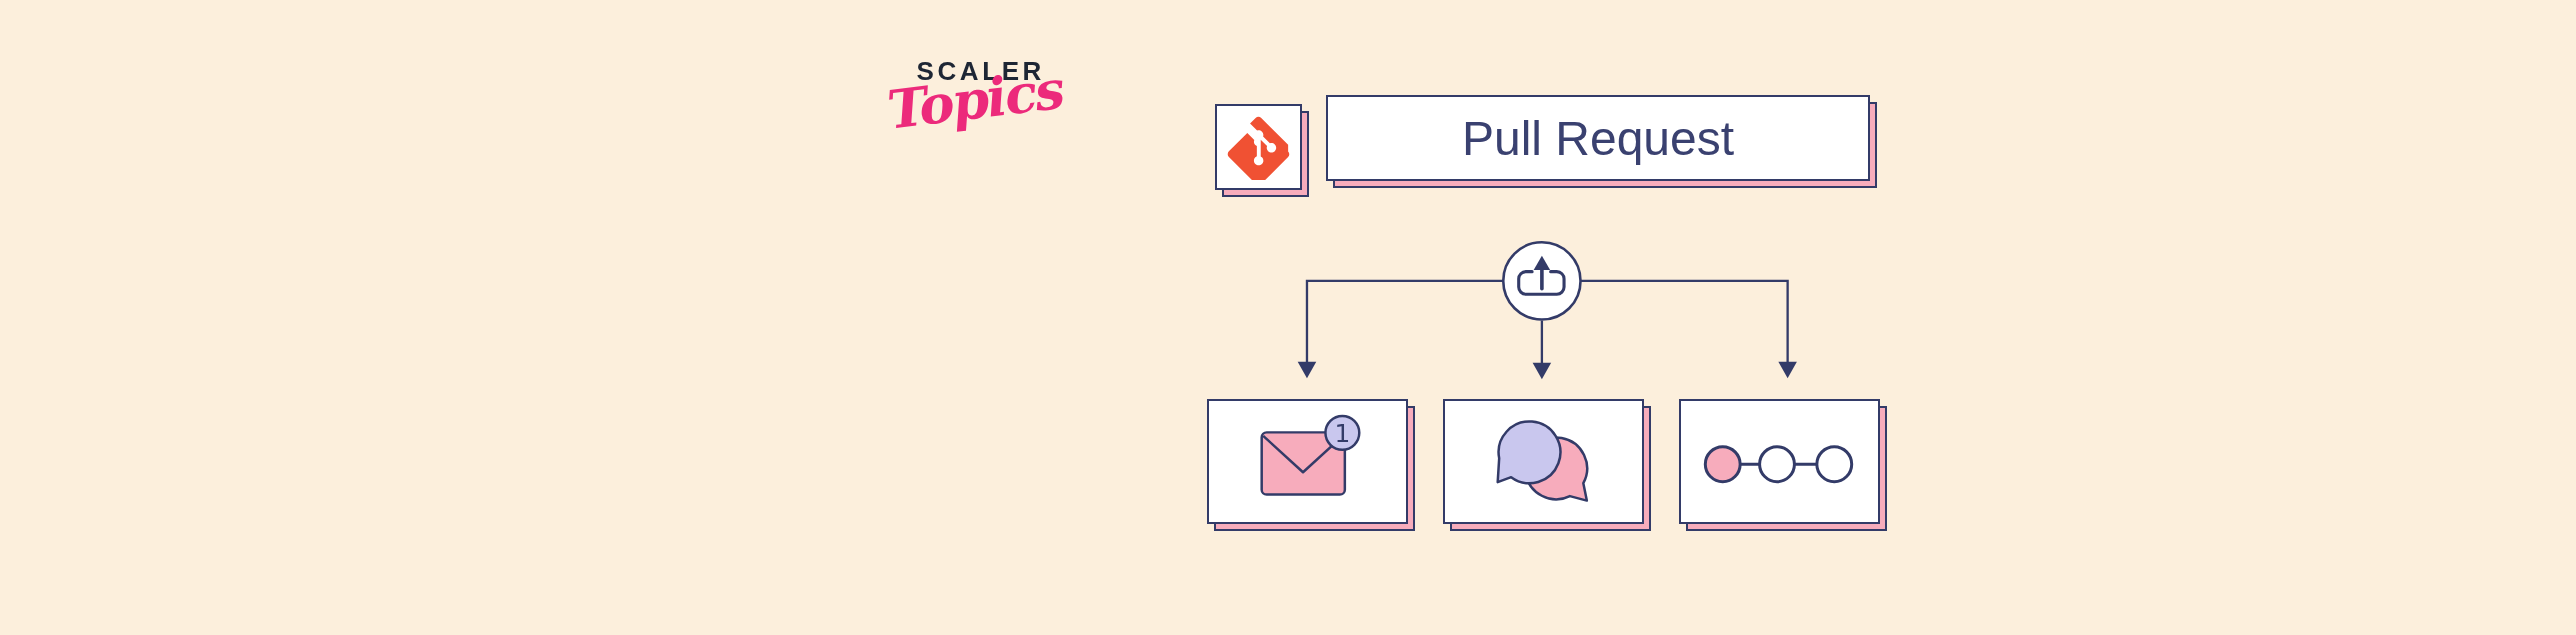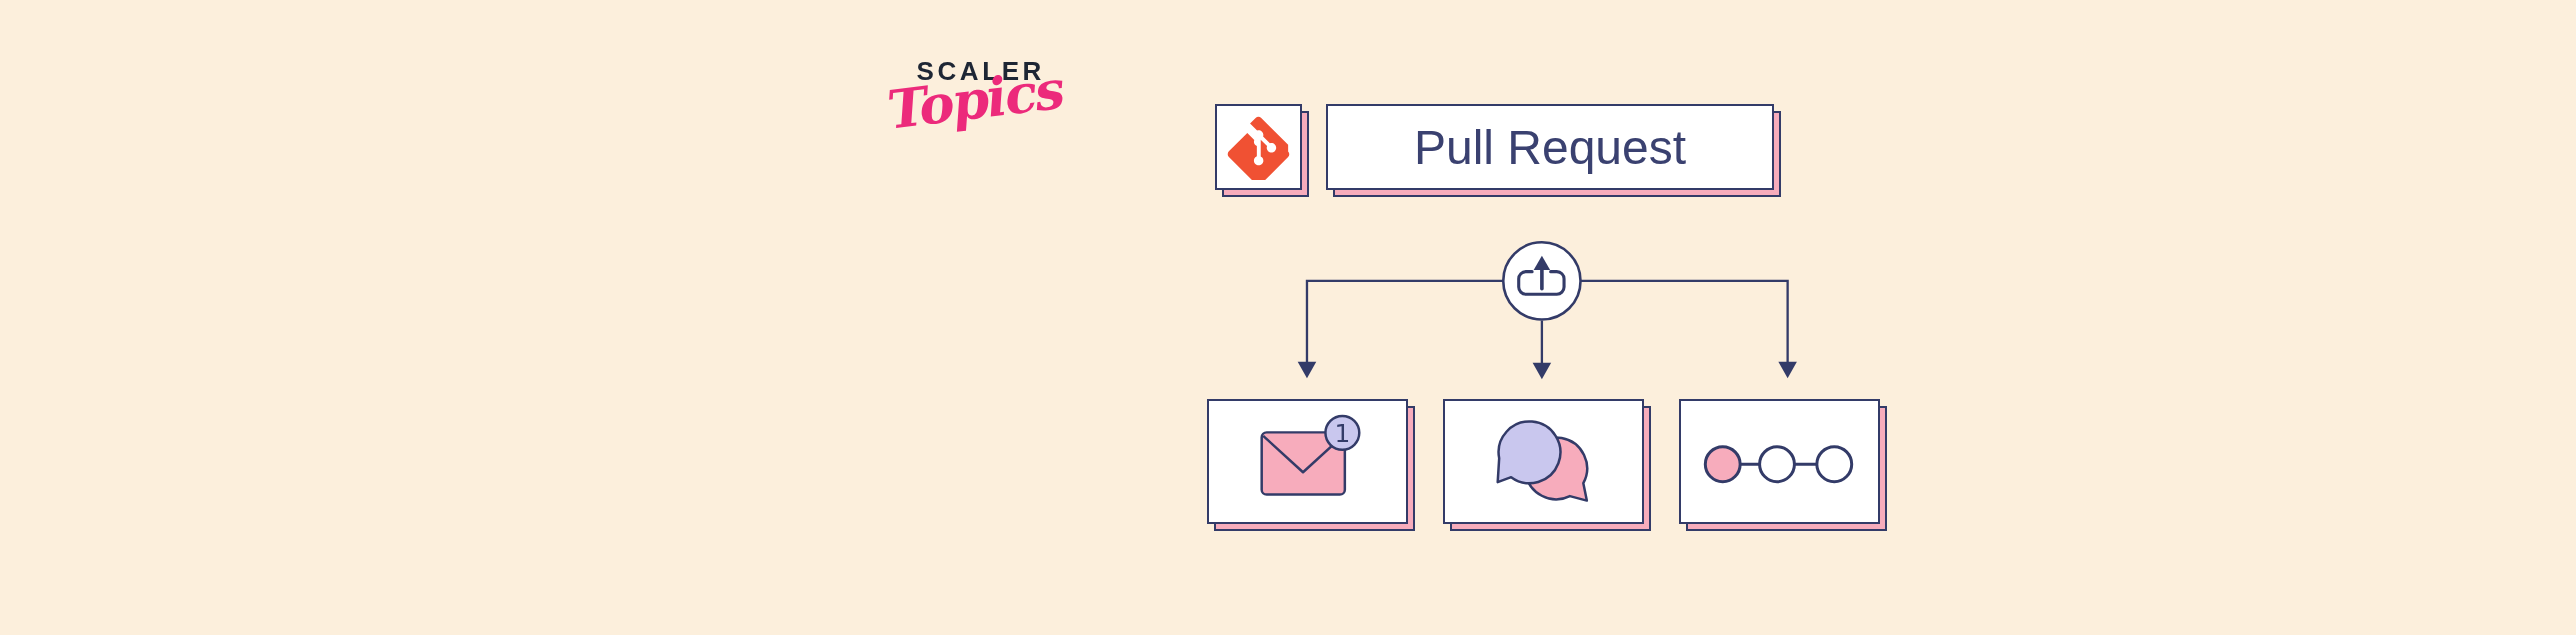--- a/index.html
+++ b/index.html
@@ -34,21 +34,21 @@
     position:absolute;left:6.7px;top:6.7px;width:100%;height:100%;
     background:var(--pink);border:2.1px solid var(--navy);
   }
   .node .face{
     position:absolute;inset:0;background:var(--node-fill);
     border:2.1px solid var(--navy);
     display:flex;align-items:center;justify-content:center;
   }
 
   .git-node{left:1215px;top:104px;width:87px;height:86px}
-  .pr-node{left:1326px;top:104px;width:448px;height:86px}
+  .pr-node{left:1326px;top:95px;width:544px;height:86px}
   .pr-title{
     font-size:48px;color:var(--title-color);letter-spacing:0;
     font-family:"Liberation Sans",sans-serif;white-space:nowrap;
   }
 
   .outcome-1{left:1207px;top:399px;width:201px;height:125px}
   .outcome-2{left:1443px;top:399px;width:201px;height:125px}
   .outcome-3{left:1679px;top:399px;width:201px;height:125px}
   .outcome-svg{width:100%;height:100%;display:block}
 

